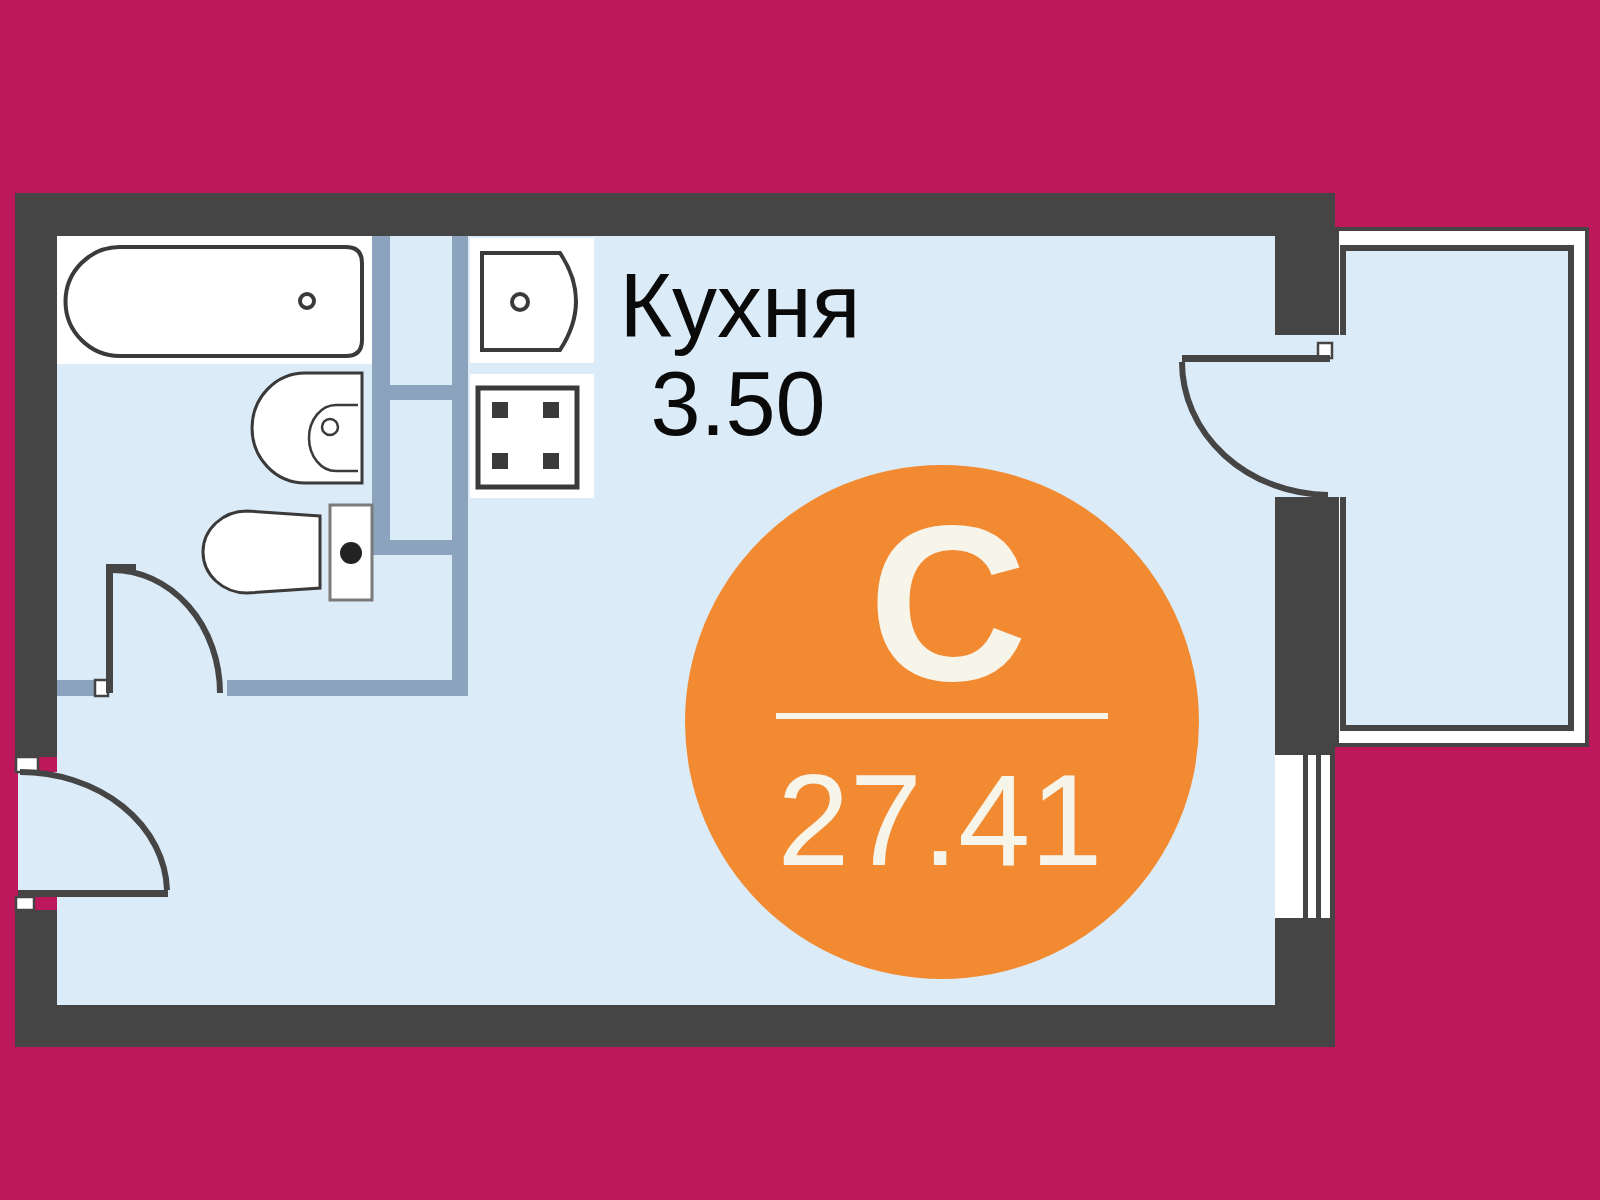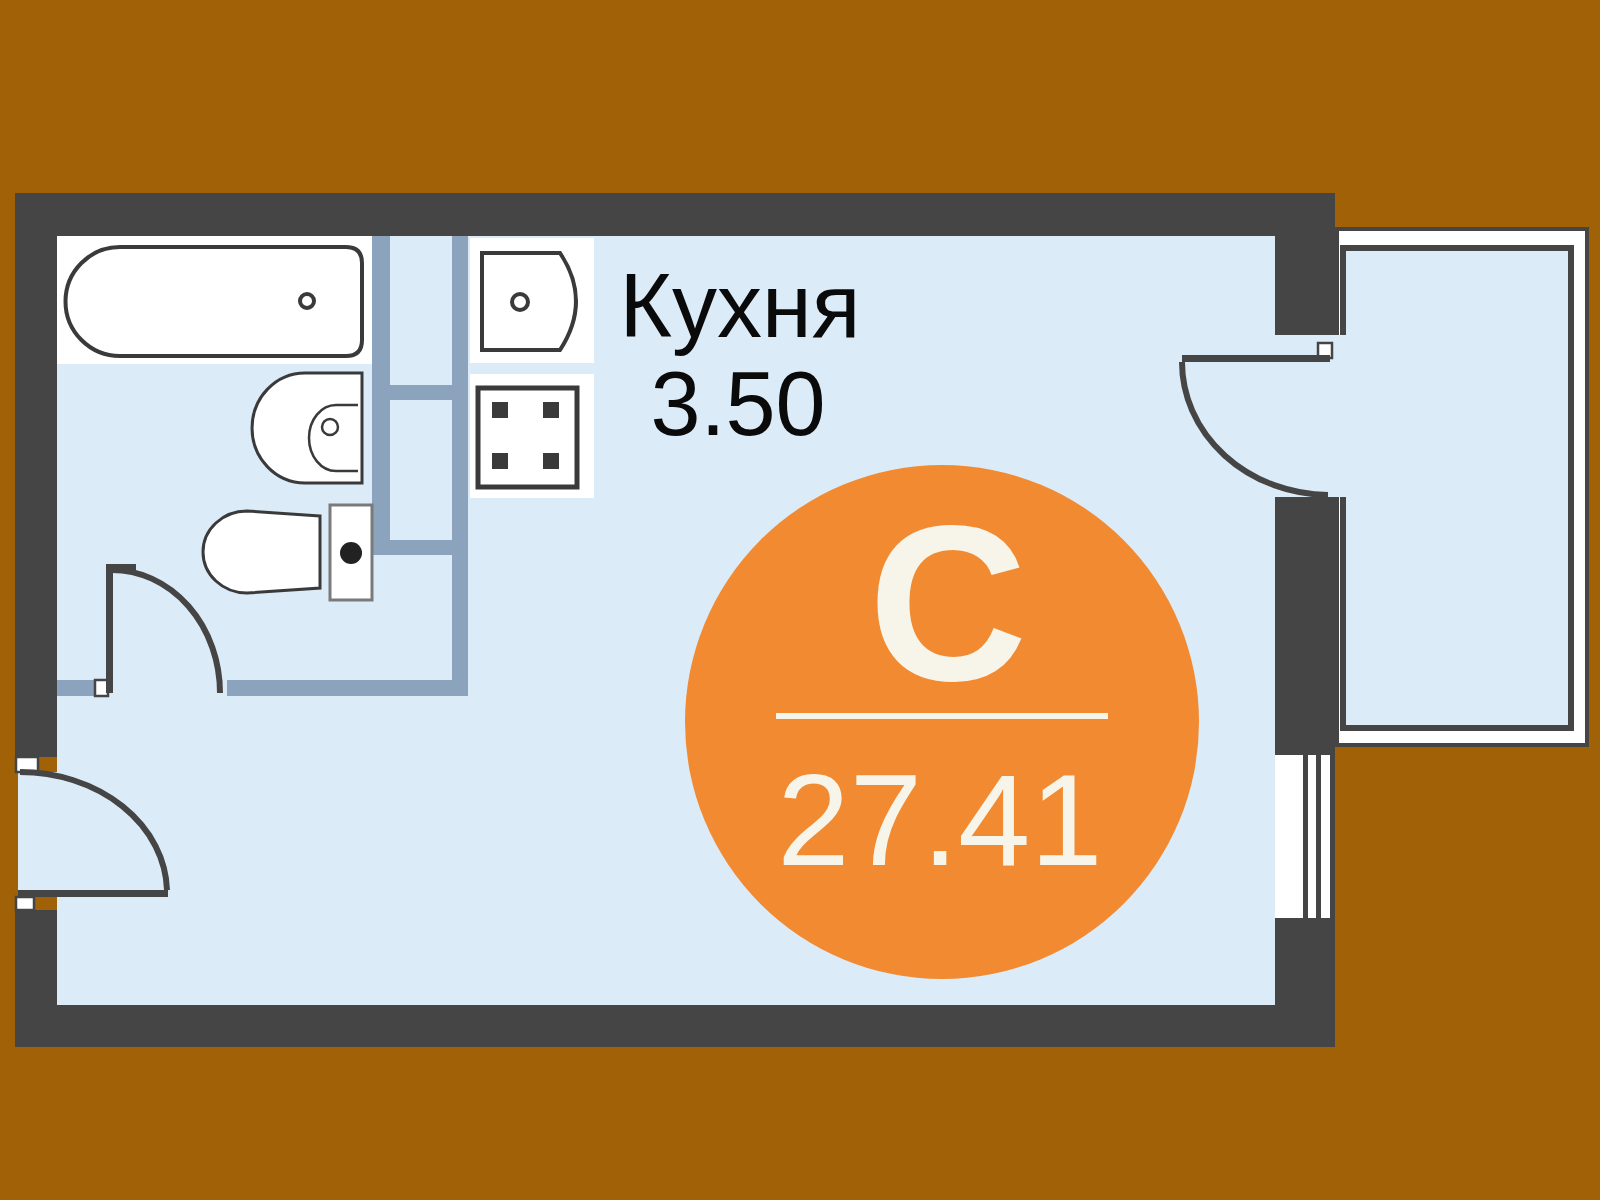--- a/index.html
+++ b/index.html
@@ -1,19 +1,19 @@
 <!DOCTYPE html>
 <html><head>
 <meta charset="utf-8">
 <style>
   html,body{margin:0;padding:0;background:#ffffff;}
   .canvas{
     position:relative;
     width:1600px;height:1200px;
-    background:#a16207;
+    background:#be185d;
     overflow:hidden;
     font-family:"Liberation Sans", sans-serif;
   }
   svg{display:block;}
   text{font-family:"Liberation Sans", sans-serif;}
   .room-label{fill:#0a0a0a;}
   .badge-text{fill:#F7F4E9;}
 </style>
 </head>
 <body>

